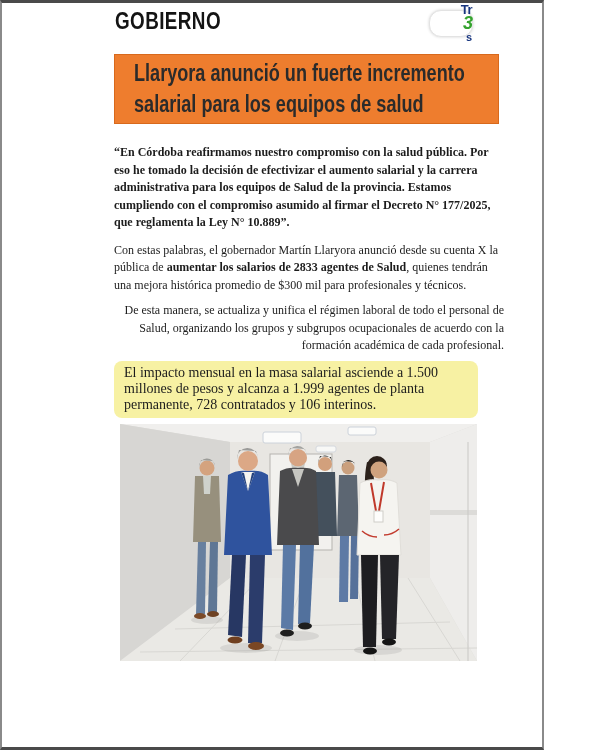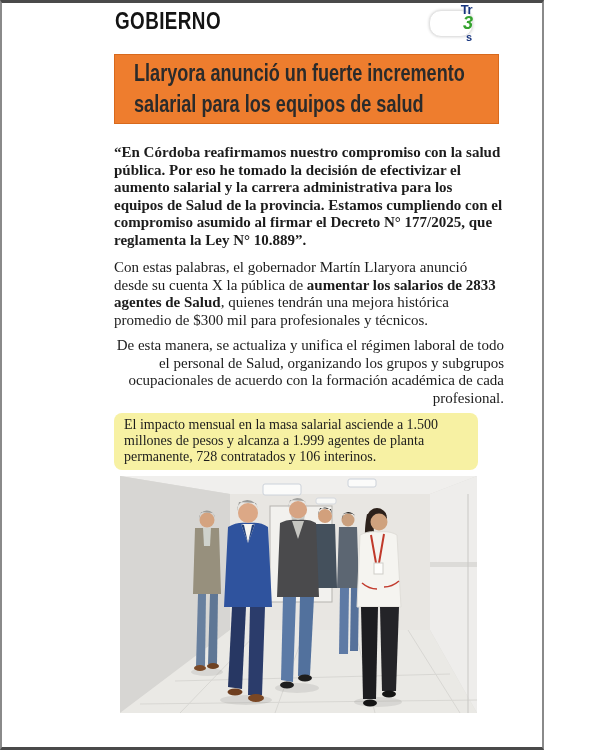--- a/index.html
+++ b/index.html
@@ -32,21 +32,21 @@
     position:absolute;left:112px;top:51px;width:385px;height:70px;box-sizing:border-box;
     background:#EE7D2E;border:1px solid #D8691C;
     padding:3px 0 0 19px;
     font-family:"Liberation Sans",sans-serif;font-weight:700;font-size:23.5px;color:#2b2b2b;text-align:center;
   }
   .headline .hline{
     display:block;transform:scaleX(.77);transform-origin:left center;
     white-space:nowrap;line-height:31px;
   }
   .content{position:absolute;left:112px;top:141px;width:390px;}
-  .content p{margin:0 0 9px 0;font-size:15px;line-height:17.5px;text-align:left;}
+  .content p{margin:0 0 9px 0;font-size:12px;line-height:17.5px;text-align:left;}
   .content p.quote{font-weight:700;margin-bottom:10px;}
   .content p.p2{margin-bottom:8px;}
   .content p.p3{margin-bottom:6px;text-align:right;}
   .content .b{font-weight:700;}
   .highlight{
     background:#F7F1A3;width:364px;box-sizing:border-box;
     padding:4px 10px 5px 10px;margin:0 0 6px 0;
     font-size:14px;line-height:16px;color:#1c1c1c;border-radius:8px;
   }
   .photo{width:357px;height:237px;margin-left:6px;overflow:hidden;background:#dddcd9;}

